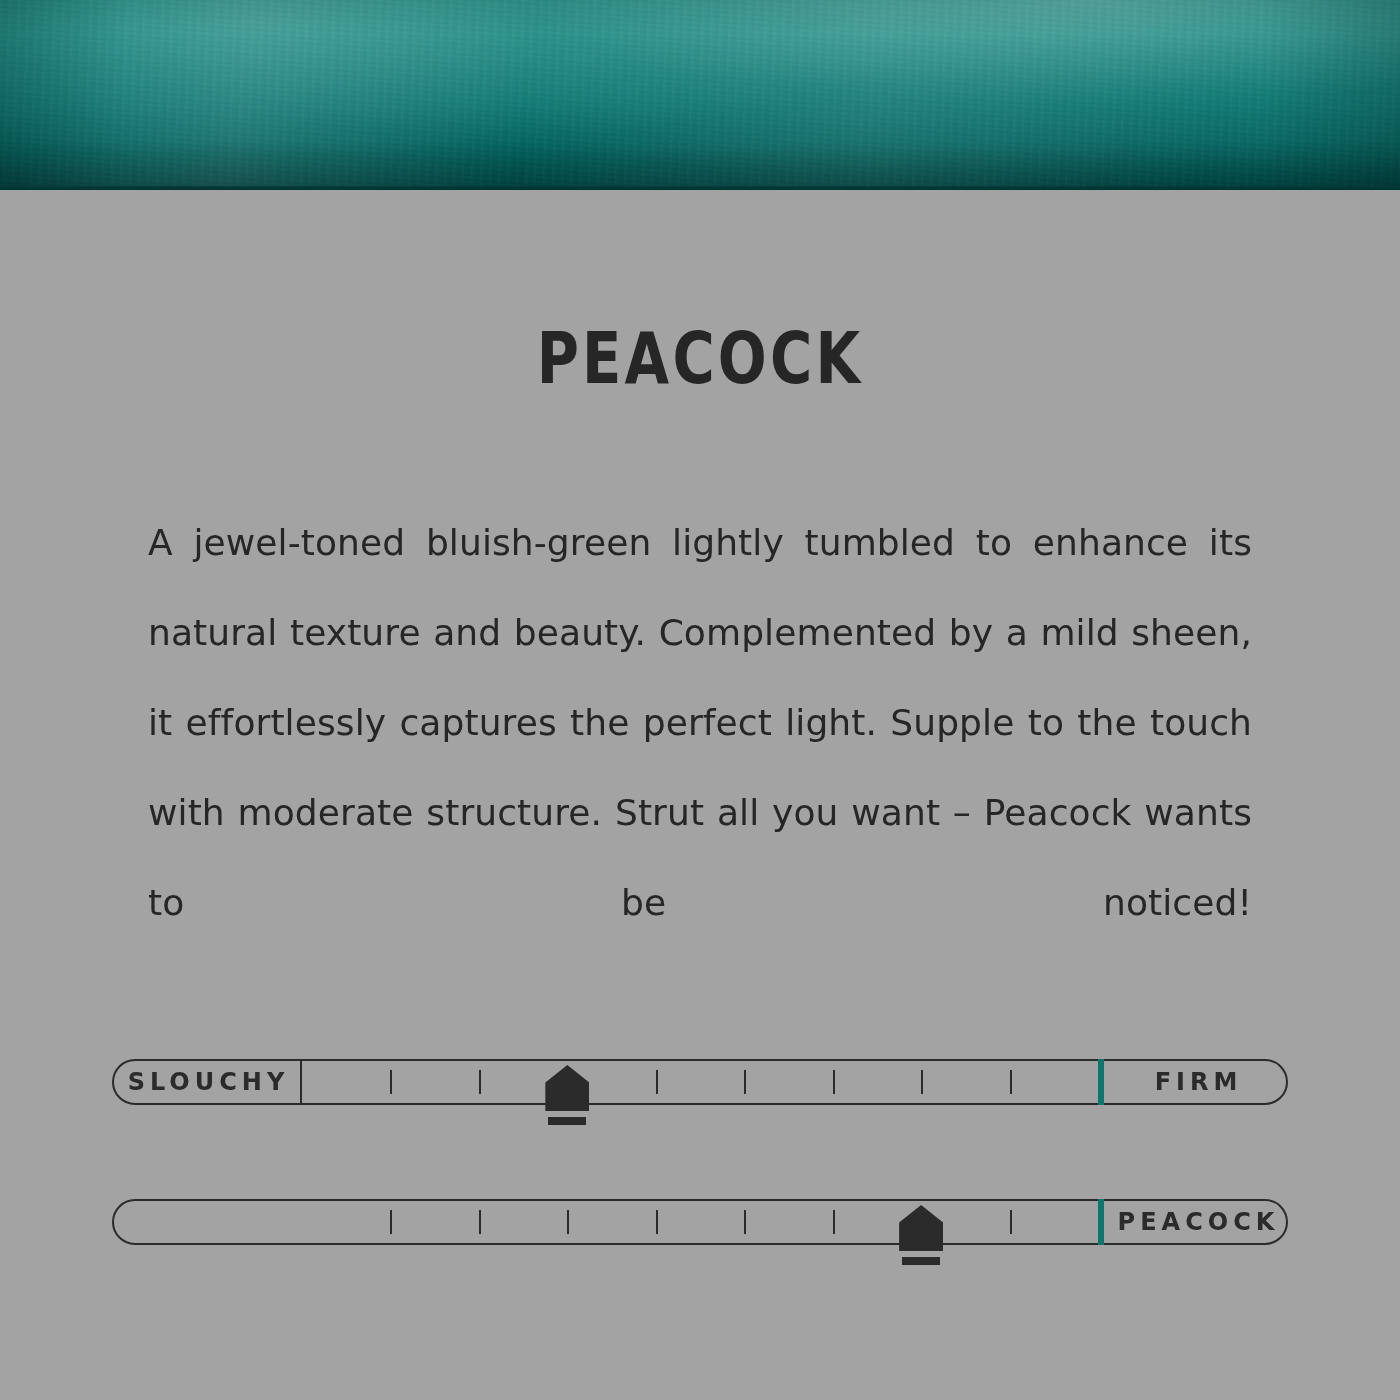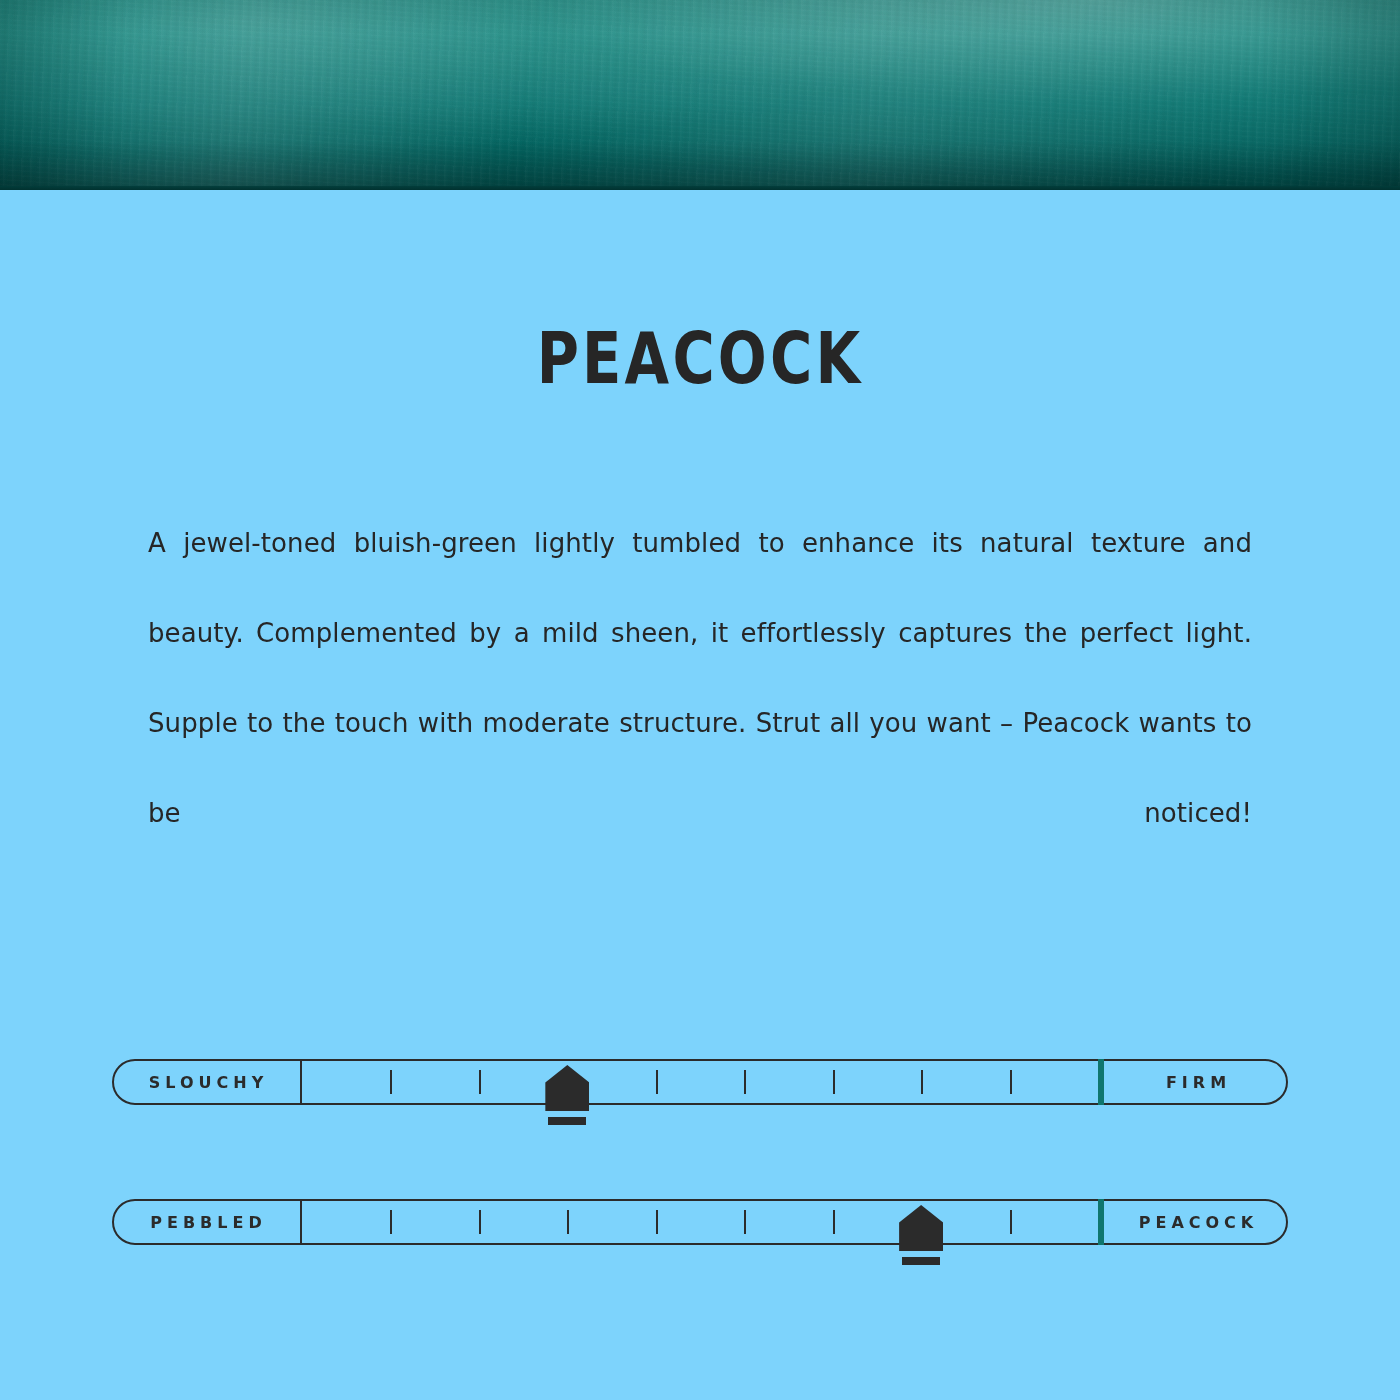--- a/index.html
+++ b/index.html
@@ -11,21 +11,21 @@
     height: 1400px;
     background: #eeeeee;
     font-family: "Liberation Sans", sans-serif;
     overflow: hidden;
   }
 
   .page {
     position: relative;
     width: 1400px;
     height: 1400px;
-    background: #7dd3fc;
+    background: #a3a3a3;
   }
 
   
   .swatch {
     position: relative;
     width: 1400px;
     height: 190px;
     overflow: hidden;
     background: #0a7a74;
   }
@@ -83,21 +83,21 @@
     line-height: 1;
   }
 
   
   .desc {
     position: absolute;
     top: 498px;
     left: 148px;
     width: 1104px;
     font-family: "DejaVu Sans", sans-serif;
-    font-size: 26px;
+    font-size: 36px;
     line-height: 90px;
     color: #262626;
     text-align: justify;
     text-align-last: justify;
     letter-spacing: 0.1px;
   }
 
   
   .scale {
     position: absolute;
@@ -120,21 +120,21 @@
   .cap {
     position: absolute;
     top: 0;
     height: 46px;
     box-sizing: border-box;
     display: flex;
     align-items: center;
     justify-content: center;
     font-family: "DejaVu Sans", sans-serif;
     font-weight: 700;
-    font-size: 16px;
+    font-size: 24px;
     letter-spacing: 5px;
     color: #2b2b2b;
     text-indent: 5px;
   }
   .cap.left {
     left: 0;
     width: 190px;
     border-right: 2px solid #2b2b2b;
   }
   .cap.right {
@@ -215,21 +215,20 @@
         <div class="tick" style="left: 88.8889%;"></div>
       </div>
     <div class="marker" id="marker-0" style="left: 455.333px;">
       <div class="pin"></div>
       <div class="bar"></div>
     </div>
   </div>
 
   <div class="scale two">
     <div class="track"></div>
-    <div class="cap left">PEBBLED</div>
     <div class="cap right">PEACOCK</div>
     <div class="ticks" id="ticks-1">
         <div class="tick" style="left: 11.1111%;"></div>
         <div class="tick" style="left: 22.2222%;"></div>
         <div class="tick" style="left: 33.3333%;"></div>
         <div class="tick" style="left: 44.4444%;"></div>
         <div class="tick" style="left: 55.5556%;"></div>
         <div class="tick" style="left: 66.6667%;"></div>
         <div class="tick" style="left: 77.7778%;"></div>
         <div class="tick" style="left: 88.8889%;"></div>

